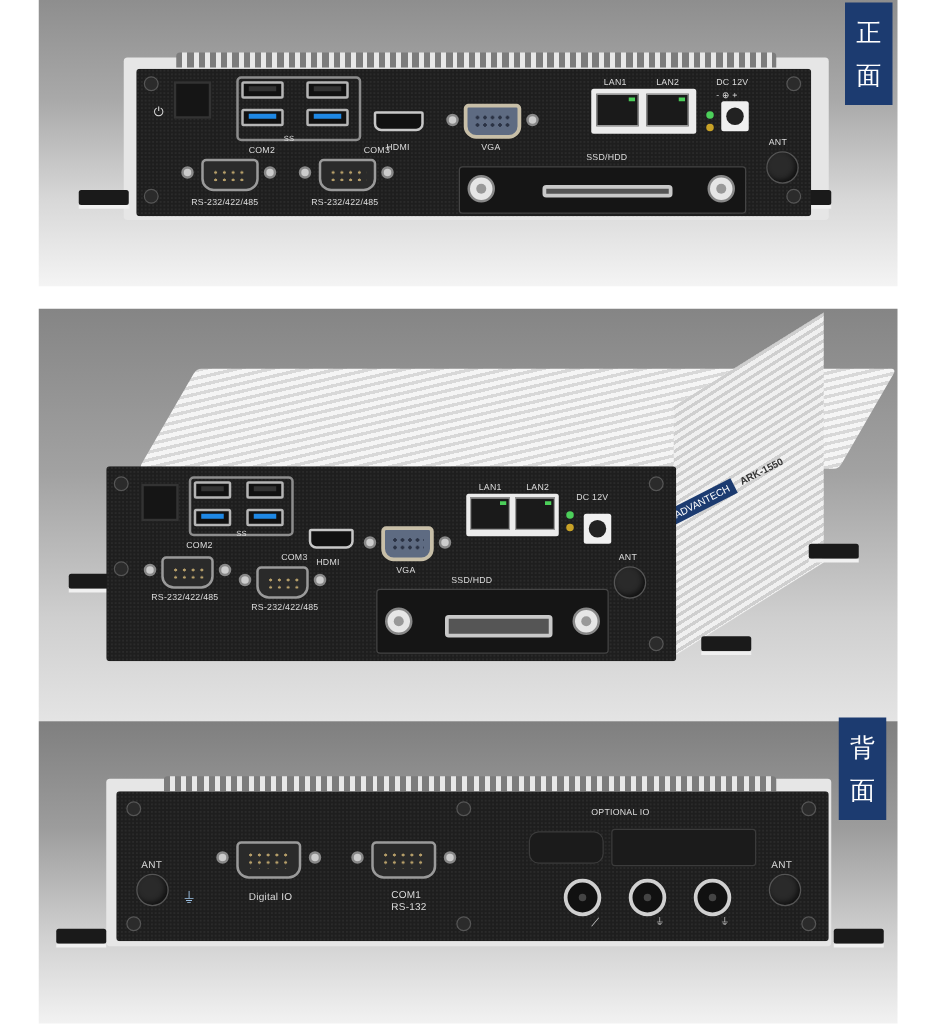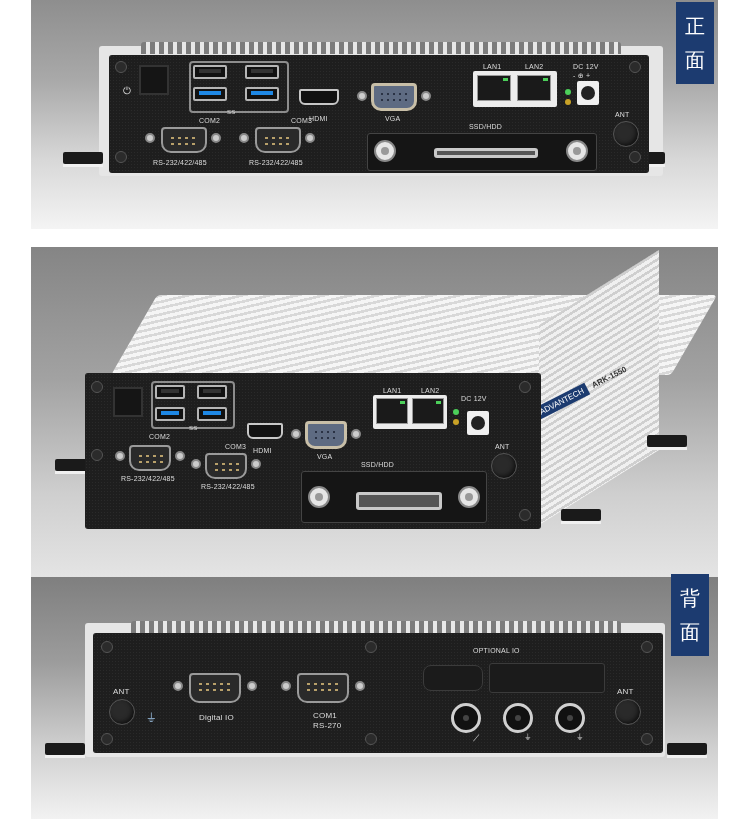--- a/index.html
+++ b/index.html
@@ -242,21 +242,21 @@
       </div>
     <div class="thumb" style="left:154px; top:48px;"></div>
     <div class="label" style="left:106px; top:80px; font-size:8px;">Digital IO</div>
 
     <div class="thumb" style="left:188px; top:48px;"></div>
     <div class="db9" style="left:204px; top:40px; width:52px; height:30px;">
         <div class="pins"></div>
       </div>
     <div class="thumb" style="left:262px; top:48px;"></div>
     <div class="label" style="left:220px; top:78px; font-size:8px;text-align:right;">COM1</div>
-    <div class="label" style="left:220px; top:88px; font-size:8px;">RS-270</div>
+    <div class="label" style="left:220px; top:88px; font-size:8px;">RS-132</div>
 
     <div class="label" style="left:380px; top:14px;">OPTIONAL IO</div>
     <div class="blank" style="left:330px; top:32px; width:60px; height:26px; border-radius:8px;"></div>
     <div class="blank" style="left:396px; top:30px; width:116px; height:30px;"></div>
 
     <div class="audio" style="left:358px; top:70px;"></div>
     <div class="label" style="left:380px; top:100px; font-size:9px;">⟋</div>
     <div class="audio" style="left:410px; top:70px;"></div>
     <div class="label" style="left:432px; top:100px; font-size:8px;">⏚</div>
     <div class="audio" style="left:462px; top:70px;"></div>

